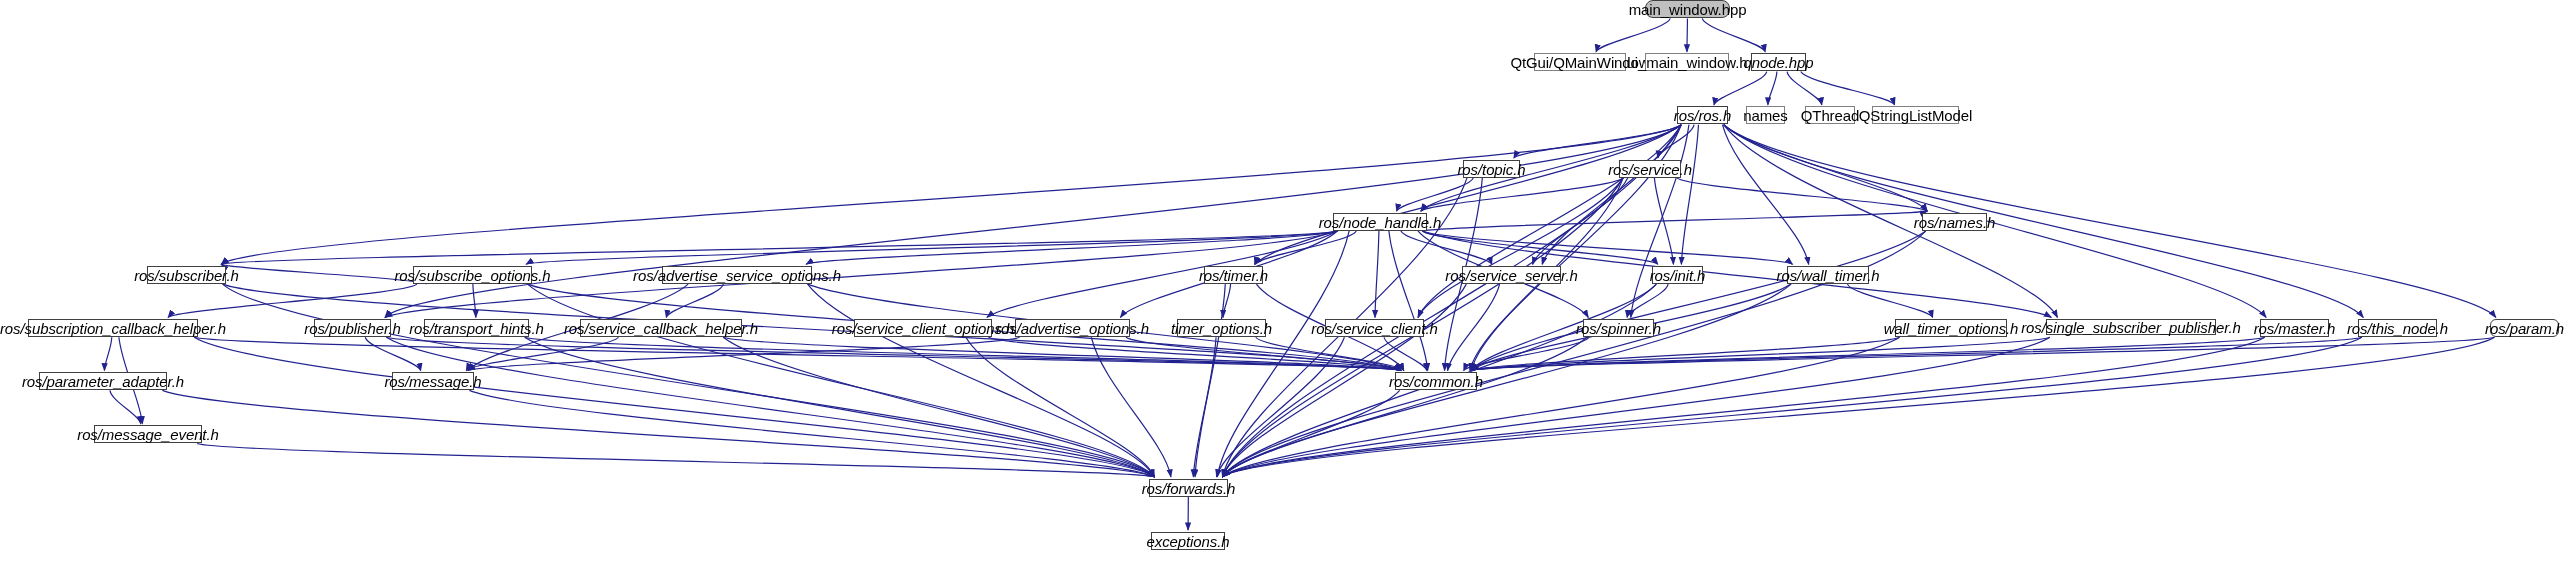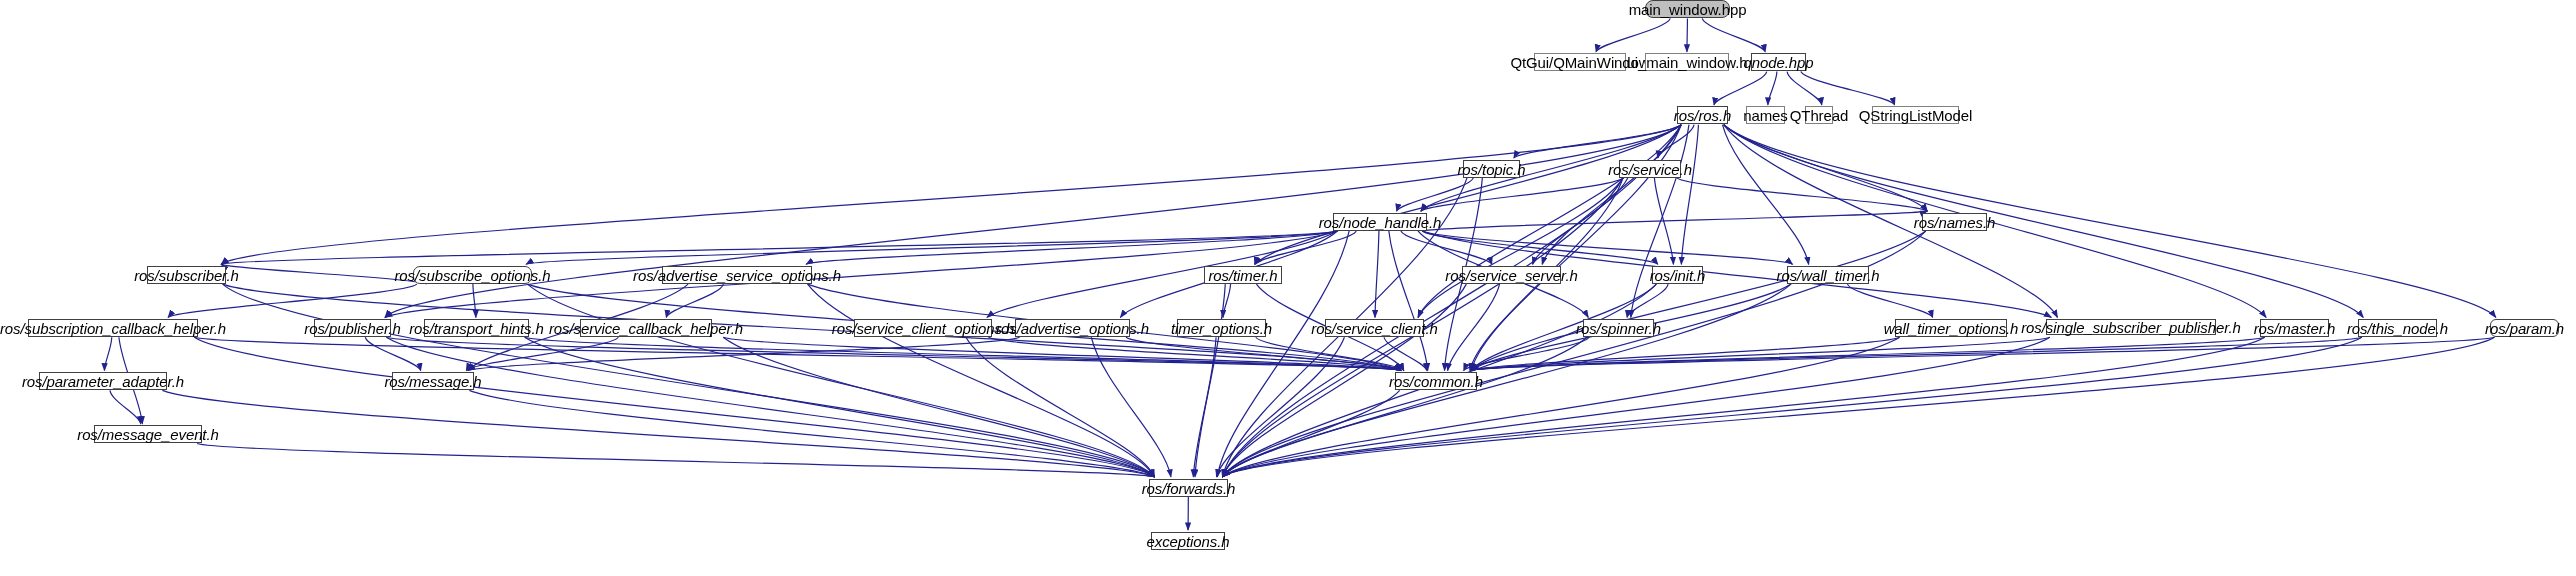--- a/index.html
+++ b/index.html
@@ -197,69 +197,69 @@
       </div>
       <div class="gnode dark" style="left: 1751px; top: 53px; width: 55px; height: 18.4px;">
         <span class="lbl">qnode.hpp</span>
       </div>
       <div class="gnode dark" style="left: 1677px; top: 106px; width: 51px; height: 18.4px;">
         <span class="lbl">ros/ros.h</span>
       </div>
       <div class="gnode " style="left: 1746px; top: 106px; width: 39px; height: 18.4px;">
         <span class="lbl">names</span>
       </div>
-      <div class="gnode " style="left: 1805px; top: 106px; width: 28px; height: 18.4px;">
+      <div class="gnode " style="left: 1805px; top: 106px; width: 50px; height: 18.4px;">
         <span class="lbl">QThread</span>
       </div>
       <div class="gnode " style="left: 1872px; top: 106px; width: 87px; height: 18.4px;">
         <span class="lbl">QStringListModel</span>
       </div>
       <div class="gnode dark" style="left: 1463px; top: 160px; width: 57px; height: 18.4px;">
         <span class="lbl">ros/topic.h</span>
       </div>
       <div class="gnode dark" style="left: 1619px; top: 160px; width: 62px; height: 18.4px;">
         <span class="lbl">ros/service.h</span>
       </div>
       <div class="gnode dark" style="left: 1922px; top: 213px; width: 65px; height: 18.4px;">
         <span class="lbl">ros/names.h</span>
       </div>
       <div class="gnode dark" style="left: 1333px; top: 213px; width: 94px; height: 18.4px;">
         <span class="lbl">ros/node_handle.h</span>
       </div>
       <div class="gnode dark" style="left: 147px; top: 266px; width: 79px; height: 18.4px;">
         <span class="lbl">ros/subscriber.h</span>
       </div>
-      <div class="gnode dark" style="left: 413px; top: 266px; width: 119px; height: 18.4px; border-radius: 7px;">
+      <div class="gnode dark" style="left: 413px; top: 266px; width: 119px; height: 18.4px;">
         <span class="lbl">ros/subscribe_options.h</span>
       </div>
       <div class="gnode dark" style="left: 662px; top: 266px; width: 150px; height: 18.4px;">
         <span class="lbl">ros/advertise_service_options.h</span>
       </div>
-      <div class="gnode dark" style="left: 1204px; top: 266px; width: 78px; height: 18.4px;">
+      <div class="gnode dark" style="left: 1204px; top: 266px; width: 59px; height: 18.4px;">
         <span class="lbl">ros/timer.h</span>
       </div>
       <div class="gnode dark" style="left: 1462px; top: 266px; width: 99px; height: 18.4px;">
         <span class="lbl">ros/service_server.h</span>
       </div>
       <div class="gnode dark" style="left: 1652px; top: 266px; width: 51px; height: 18.4px;">
         <span class="lbl">ros/init.h</span>
       </div>
       <div class="gnode dark" style="left: 1787px; top: 266px; width: 82px; height: 18.4px;">
         <span class="lbl">ros/wall_timer.h</span>
       </div>
       <div class="gnode dark" style="left: 28px; top: 319px; width: 170px; height: 18.4px;">
         <span class="lbl">ros/subscription_callback_helper.h</span>
       </div>
       <div class="gnode dark" style="left: 314px; top: 319px; width: 77px; height: 18.4px;">
         <span class="lbl">ros/publisher.h</span>
       </div>
       <div class="gnode dark" style="left: 424px; top: 319px; width: 105px; height: 18.4px;">
         <span class="lbl">ros/transport_hints.h</span>
       </div>
-      <div class="gnode dark" style="left: 580px; top: 319px; width: 132px; height: 18.4px;">
+      <div class="gnode dark" style="left: 580px; top: 319px; width: 162px; height: 18.4px;">
         <span class="lbl">ros/service_callback_helper.h</span>
       </div>
       <div class="gnode dark" style="left: 854px; top: 319px; width: 138px; height: 18.4px;">
         <span class="lbl">ros/service_client_options.h</span>
       </div>
       <div class="gnode dark" style="left: 1015px; top: 319px; width: 115px; height: 18.4px;">
         <span class="lbl">ros/advertise_options.h</span>
       </div>
       <div class="gnode dark" style="left: 1177px; top: 319px; width: 89px; height: 18.4px;">
         <span class="lbl">timer_options.h</span>

